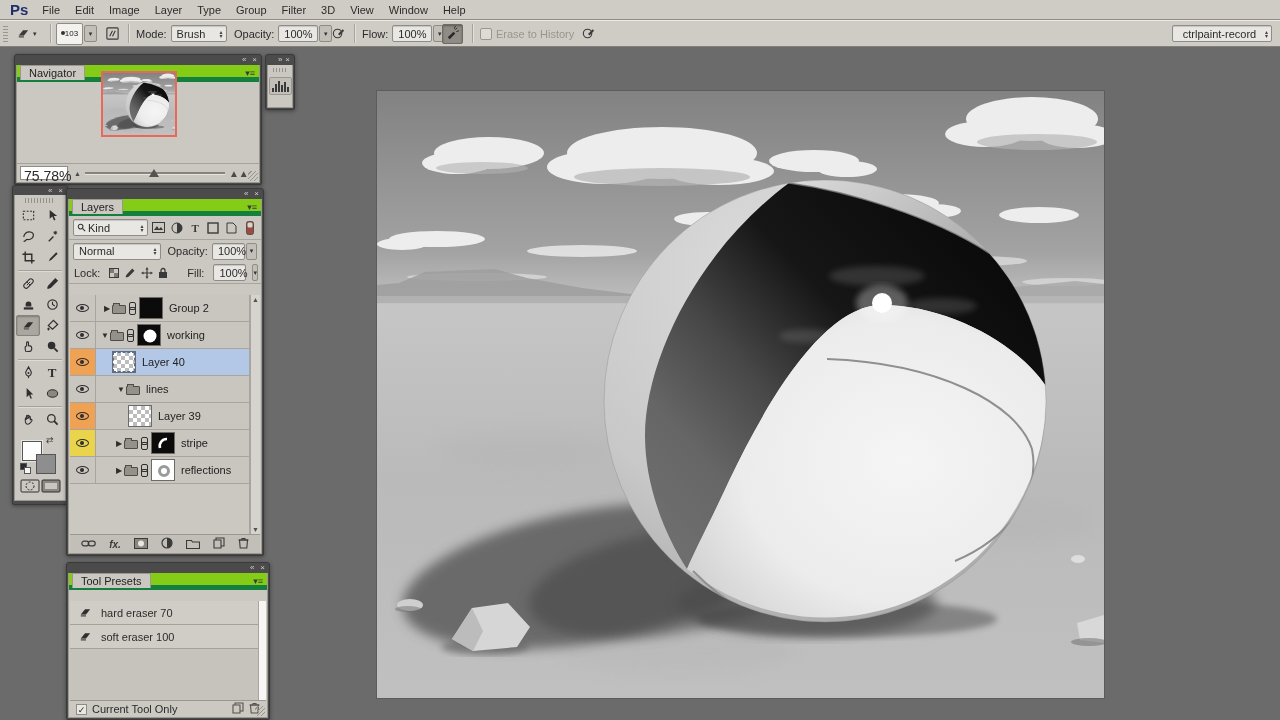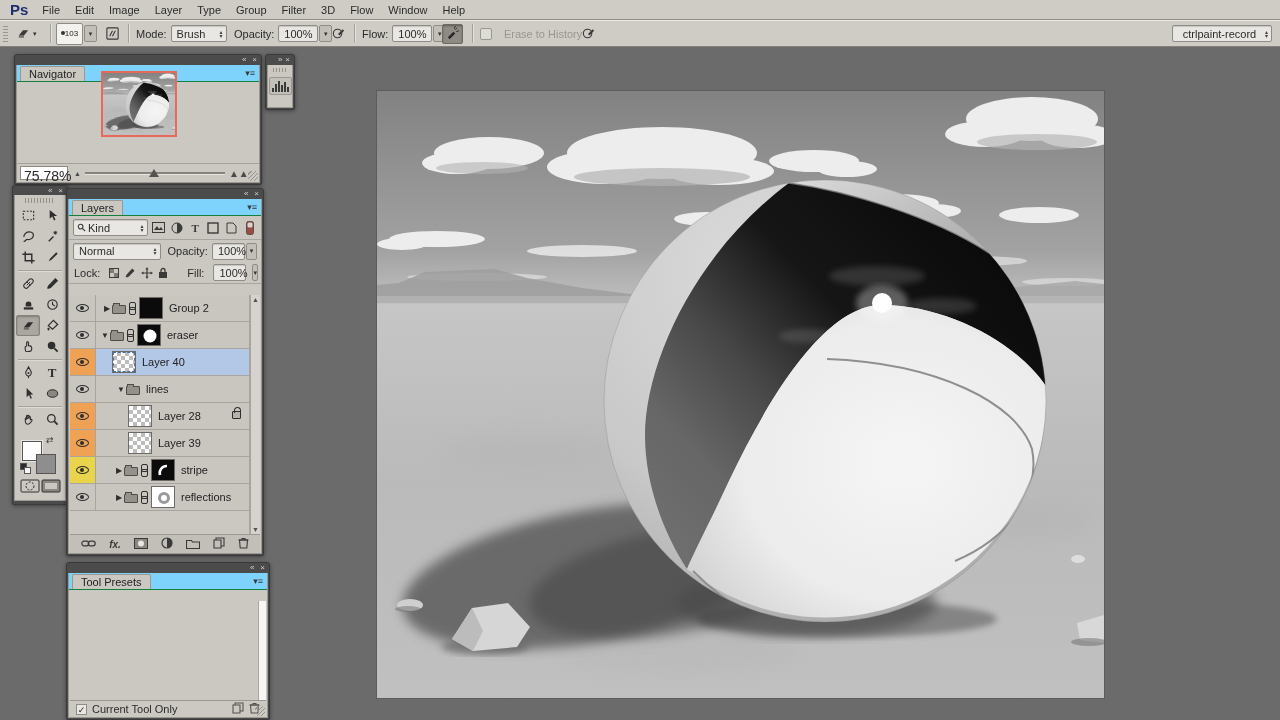--- a/index.html
+++ b/index.html
@@ -25,21 +25,21 @@
   .cb{width:12px;height:12px;border:1px solid #9a978f;background:#dddbd6;border-radius:2px;margin-right:4px;}
   .brushprev{width:27px;height:22px;background:#f3f2ef;border:1px solid #8f8c86;border-radius:2px;display:flex;flex-direction:row;align-items:center;justify-content:center;}
   .brushprev .dot{width:4px;height:4px;border-radius:50%;background:#333;margin-bottom:1px;}
   .brushprev .num{font-size:8px;color:#222;line-height:7px;}
   .ti{width:15px;height:15px;display:block;}
   
   .win{position:absolute;background:#4b4b4b;border:1px solid #3a3a3a;border-radius:3px 3px 2px 2px;box-shadow:0 1px 4px rgba(0,0,0,.4);}
   .winhead{height:10px;display:flex;justify-content:flex-end;align-items:center;color:#cfcfcf;font-size:8px;line-height:8px;padding:0 4px;gap:6px;}
   .winhead span{cursor:default;}
   .panel{background:#cbc8c2;border:1px solid #9b9892;border-top:none;margin:0 1px 1px 1px;}
-  .tabbar{height:17px;background:#7dd3fc;display:flex;align-items:center;border-bottom:1px solid #15803d;position:relative;}
+  .tabbar{height:17px;background:#84cc16;display:flex;align-items:flex-start;border-bottom:5px solid #15803d;position:relative;}
   .tab{height:15px;background:#cbc8c2;border:1px solid #9b9892;border-bottom:none;padding:1px 8px 0 8px;font-size:11px;color:#222;margin-left:3px;border-radius:2px 2px 0 0;}
   .pmenu{position:absolute;right:4px;top:3px;font-size:9px;color:#3a3a3a;}
   
   #navthumbwrap{position:absolute;left:84px;top:6px;width:76px;height:66px;border:2px solid #e8685a;background:#fff;}
   #navbottom{position:absolute;left:0;bottom:0;width:100%;height:19px;border-top:1px solid #a5a29c;display:flex;align-items:center;}
   #zoomfield{width:48px;height:14px;background:#fff;border:1px solid #8f8c86;font-size:14px;padding:1px 3px;margin-left:3px;}
   .mtn{color:#4a4a4a;}
   #navslider{position:relative;width:140px;height:14px;margin:0 4px;}
   #navslider .track{position:absolute;left:0;right:0;top:6px;height:2px;background:#86837d;box-shadow:0 1px 0 #e7e5e0;}
   #navslider .thumb{position:absolute;left:46%;top:3px;width:0;height:0;border-left:5px solid transparent;border-right:5px solid transparent;border-bottom:8px solid #55534f;}
@@ -105,21 +105,21 @@
   <div id="menubar">
     <span id="pslogo">Ps</span>
     <span class="mi">File</span>
     <span class="mi">Edit</span>
     <span class="mi">Image</span>
     <span class="mi">Layer</span>
     <span class="mi">Type</span>
     <span class="mi">Group</span>
     <span class="mi">Filter</span>
     <span class="mi">3D</span>
-    <span class="mi">Flow</span>
+    <span class="mi">View</span>
     <span class="mi">Window</span>
     <span class="mi">Help</span>
   </div>
 
   <div id="optionsbar">
     <div class="grip-v"></div>
     <div class="ob" style="left:13px;">
       <div class="obtn">
         <svg class="ti" viewBox="0 0 16 16">
             <path d="M3,10 L7.5,4.5 H13 L8.5,10 Z" fill="#3a3a3a"></path>
@@ -180,21 +180,21 @@
     </div>
     <div class="ob" style="left:442px;">
       <div class="obtn pressed">
         <svg class="ti" viewBox="0 0 16 16">
             <path d="M3,12 L9,6 L11,8 L5,14 Z" fill="#2a2a2a"></path>
             <path d="M11,4 l2,-2 M12,6 l3,-1 M10,3 l1,-3" stroke="#2a2a2a" stroke-width="1" fill="none"></path>
           </svg>
       </div>
     </div>
     <div class="sep" style="left:472px;"></div>
-    <div class="ob" style="left:480px;gap:8px;">
+    <div class="ob" style="left:480px;">
       <span class="cb"></span>
       <span class="lbl dis">Erase to History</span>
     </div>
     <div class="ob" style="left:578px;">
       <div class="obtn">
         <svg class="ti" viewBox="0 0 16 16">
             <circle cx="7" cy="8" r="4.5" fill="none" stroke="#3a3a3a" stroke-width="1.2"></circle>
             <path d="M9,10 L14,5 L12.5,3.5 L7.5,8.5" fill="#3a3a3a"></path>
           </svg>
       </div>
@@ -659,48 +659,40 @@
         <div class="lrow">
           <div class="eyewell">
               <span class="eye"></span>
             </div>
           <span class="disc" style="margin-left:4px;">▼</span>
           <span class="folder"></span>
           <span class="chain"></span>
           <span class="lthumb black"><svg width="24" height="22" viewBox="0 0 24 22">
                 <circle cx="12" cy="11" r="6.5" fill="#fff"></circle>
               </svg></span>
-          <span class="lname">eraser</span>
+          <span class="lname">working</span>
         </div>
 
         <div class="lrow selrow">
           <div class="eyewell orange">
               <span class="eye"></span>
             </div>
           <span class="lthumb checker seldash" style="margin-left:16px;"></span>
           <span class="lname">Layer 40</span>
         </div>
 
         <div class="lrow">
           <div class="eyewell">
               <span class="eye"></span>
             </div>
           <span class="disc" style="margin-left:20px;">▼</span>
           <span class="folder" style="margin-right:6px;"></span>
           <span class="lname">lines</span>
         </div>
 
-        <div class="lrow">
-          <div class="eyewell orange">
-              <span class="eye"></span>
-            </div>
-          <span class="lthumb checker" style="margin-left:32px;"></span>
-          <span class="lname">Layer 28</span>
-          <span class="locksm"></span>
-        </div>
 
         <div class="lrow">
           <div class="eyewell orange">
               <span class="eye"></span>
             </div>
           <span class="lthumb checker" style="margin-left:32px;"></span>
           <span class="lname">Layer 39</span>
         </div>
 
         <div class="lrow">
@@ -769,20 +761,36 @@
   <div class="win" style="left:66px;top:562px;width:204px;height:158px;">
     <div class="winhead">
       <span>«</span>
         <span>×</span>
     </div>
     <div class="panel" style="height:145px;position:relative;">
       <div class="tabbar">
         <div class="tab">Tool Presets</div>
         <div class="pmenu">▾≡</div>
       </div>
+      <div id="tplist">
+        <div class="tprow">
+          <svg class="ti" viewBox="0 0 16 16">
+              <path d="M3,10 L7.5,4.5 H13 L8.5,10 Z" fill="#2f2f2f"></path>
+              <path d="M3,10 H8.5 V12.5 H3 Z" fill="#6e6b66"></path>
+            </svg>
+          <span>hard eraser 70</span>
+        </div>
+        <div class="tprow">
+          <svg class="ti" viewBox="0 0 16 16">
+              <path d="M3,10 L7.5,4.5 H13 L8.5,10 Z" fill="#2f2f2f"></path>
+              <path d="M3,10 H8.5 V12.5 H3 Z" fill="#6e6b66"></path>
+            </svg>
+          <span>soft eraser 100</span>
+        </div>
+      </div>
       <div id="tpscroll"></div>
       <div id="tpfooter">
         <span class="cbx">✓</span>
         <span class="lbl" style="flex:1;">Current Tool Only</span>
         <span><svg width="12" height="12" viewBox="0 0 12 12">
               <path d="M1,3 H8 V11 H1 Z" fill="none" stroke="#55524c" stroke-width="1.1"></path>
               <path d="M3,3 V1 H11 V9 H8" fill="none" stroke="#55524c" stroke-width="1.1"></path>
             </svg></span>
         <span><svg width="11" height="12" viewBox="0 0 11 12">
               <path d="M1.5,3 H9.5 L8.8,11 H2.2 Z" fill="none" stroke="#55524c" stroke-width="1.1"></path>

